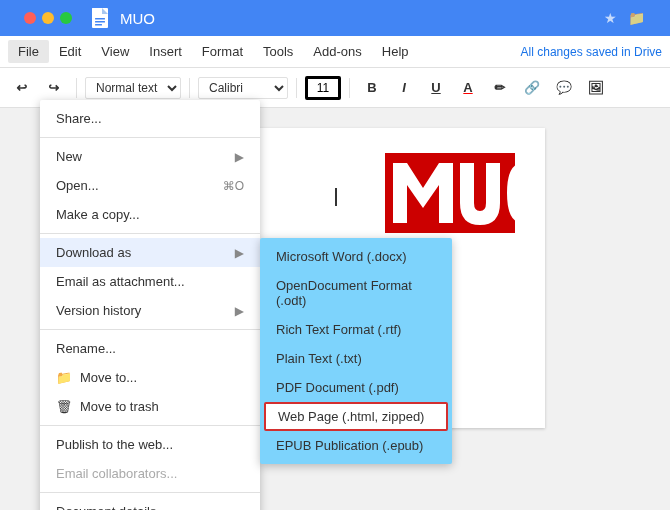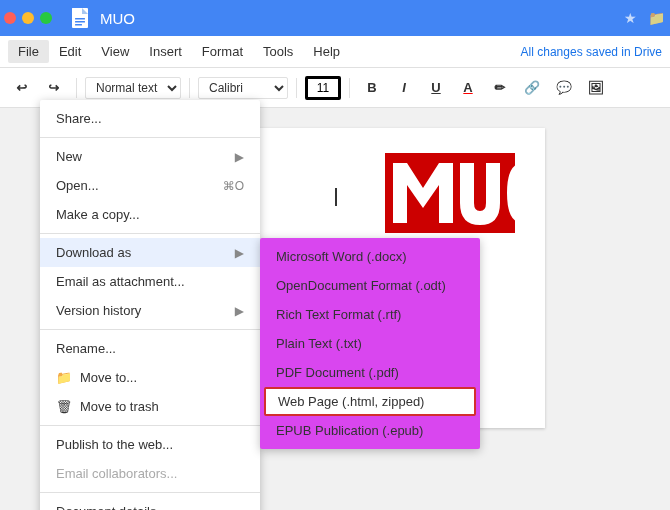--- a/index.html
+++ b/index.html
@@ -11,21 +11,21 @@
       overflow: hidden;
       position: relative;
     }
 
     
     .title-bar {
       background: #4285f4;
       height: 36px;
       display: flex;
       align-items: center;
-      padding: 0 4px;
+      padding: 0 24px;
       gap: 8px;
     }
     .title-bar-icon {
       width: 24px;
       height: 24px;
     }
     .title-bar-text {
       color: white;
       font-size: 15px;
       font-weight: 400;
@@ -197,22 +197,22 @@
       width: 16px;
       margin-right: 8px;
       font-size: 13px;
     }
 
     
     .submenu {
       position: absolute;
       top: 0;
       left: 220px;
-      width: 220px;
-      background: #d946ef;
+      width: 192px;
+      background: #7dd3fc;
       box-shadow: 0 2px 10px rgba(0,0,0,0.25);
       border-radius: 2px;
       z-index: 101;
       padding: 4px 0;
     }
     .submenu-item {
       display: flex;
       align-items: center;
       padding: 7px 16px;
       font-size: 13px;
@@ -258,20 +258,21 @@
   <span class="title-bar-folder">📁</span>
 </div>
 
 <div class="menu-bar">
   <span class="menu-item active">File</span>
   <span class="menu-item">Edit</span>
   <span class="menu-item">View</span>
   <span class="menu-item">Insert</span>
   <span class="menu-item">Format</span>
   <span class="menu-item">Tools</span>
+  <span class="menu-item">Add-ons</span>
   <span class="menu-item">Help</span>
   <span class="menu-bar-right">All changes saved in Drive</span>
 </div>
 
 <div class="toolbar">
   <div class="toolbar-icon-btn">↩</div>
   <div class="toolbar-icon-btn">↪</div>
   <div class="toolbar-divider"></div>
   <select class="toolbar-select">
     <option>Normal text</option>

